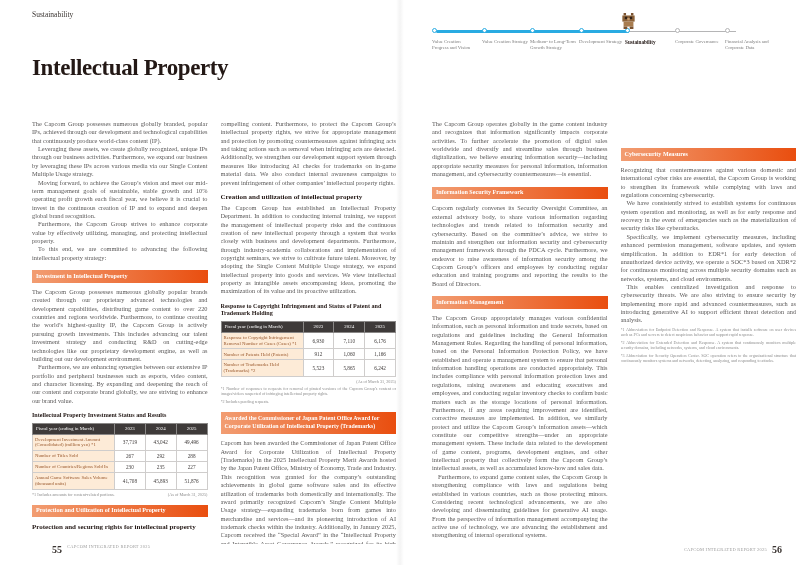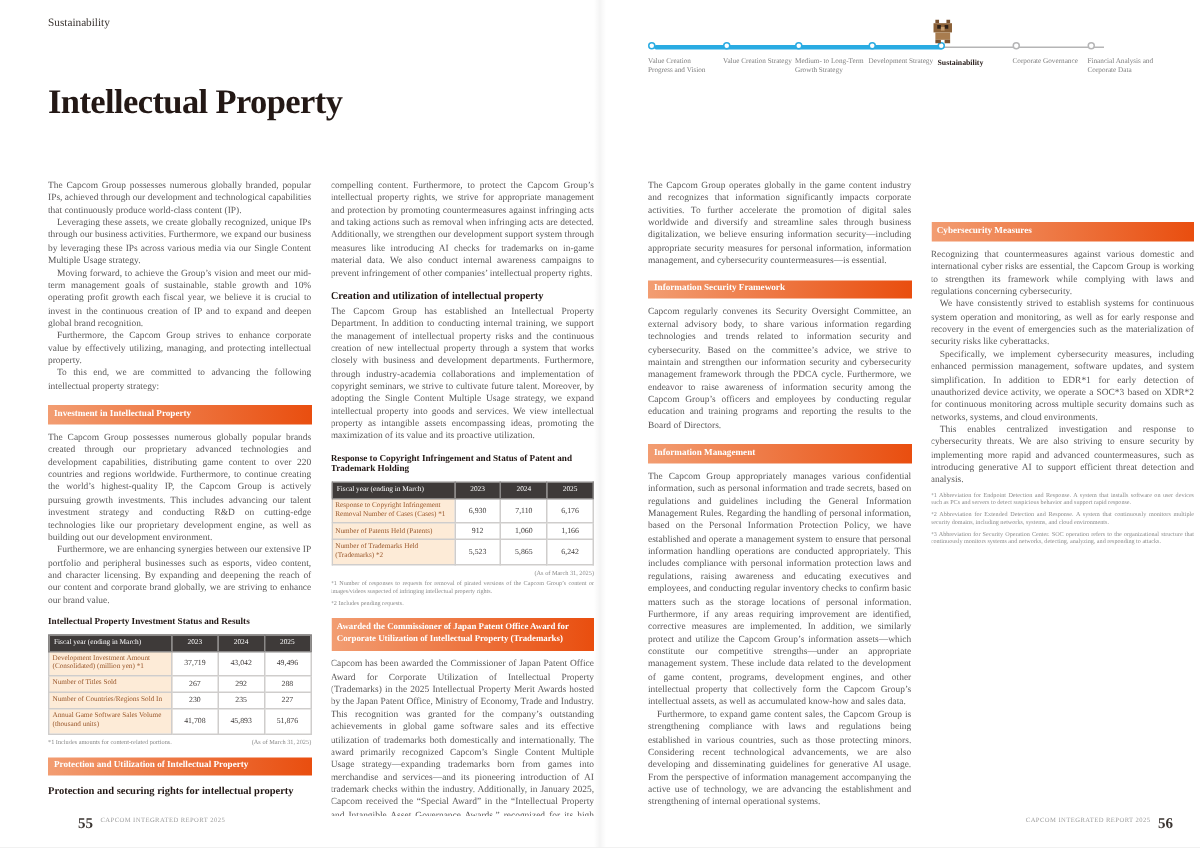--- a/index.html
+++ b/index.html
@@ -58,21 +58,21 @@
   .note-right-only { display:flex; justify-content:flex-end; font-size:4.2px; color:#8b8b8b; margin-top:2px; }
   .fnote { font-size:4.1px; line-height:1.35; color:#8b8b8b; margin-top:2px; text-align:justify; }
 
   .award-head {
     margin:8px 0 5px; background:linear-gradient(90deg,#f29d72,#e94e0f);
     color:#fff; font-size:5.9px; font-weight:bold; padding:3px 4px; line-height:1.35;
   }
 
   
   .footer-left { position:absolute; left:34px; bottom:10px; display:flex; align-items:flex-start; gap:5px;margin-left:18px; }
-  .footer-right { position:absolute; right:18px; bottom:10px; display:flex; align-items:flex-start; gap:5px; }
+  .footer-right { position:absolute; right:18px; bottom:10px; display:flex; align-items:center; gap:5px; }
   .pageno { font-size:10px; font-weight:bold; color:#3a3431; }
   .report-name { font-size:4.4px; color:#9a9a9a; letter-spacing:0.3px; }
 </style>
 </head>
 <body>
 
 <div class="spread">
   <div class="gutter"></div>
 
   <div class="section-label">Sustainability</div>

